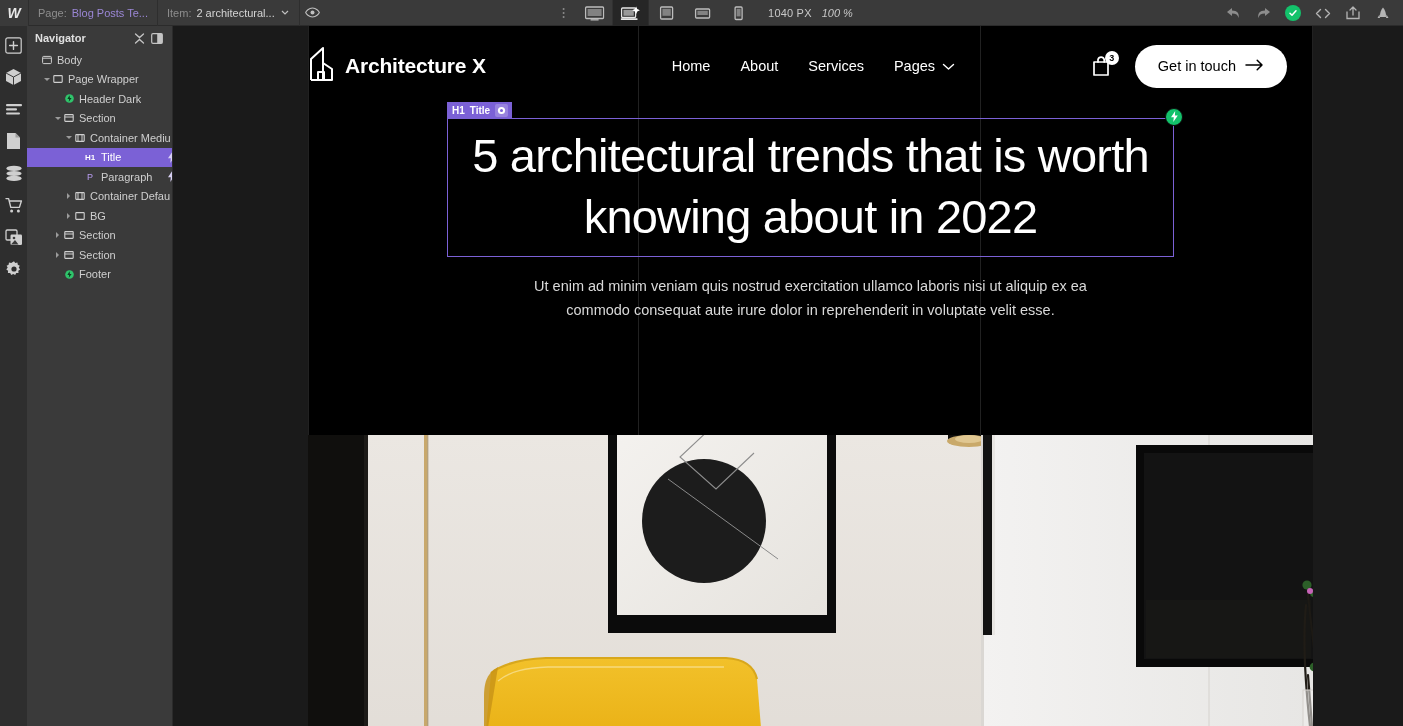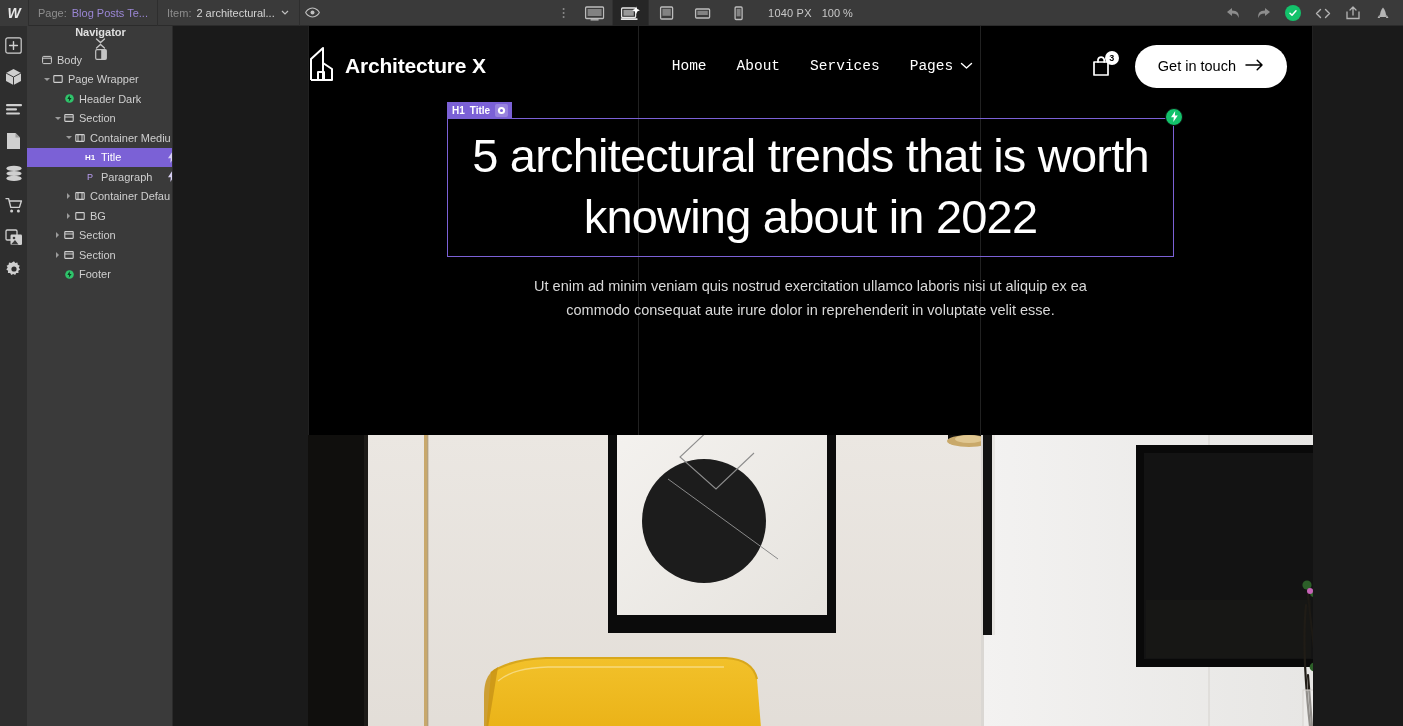--- a/index.html
+++ b/index.html
@@ -41,21 +41,21 @@
   }
   .dots-btn { width: 26px; height: 26px; display:flex;flex-direction:column;
     align-items:center;justify-content:center;gap:2px; }
   .dots-btn i { width:2px;height:2px;background:#8d8d8d;border-radius:50%;display:block; }
   .bp-btn {
     width: 36px; height: 26px;
     display: flex; align-items: center; justify-content: center;
   }
   .bp-btn.active { background: #262626; }
   .size-txt { padding-left: 12px; color: #c8c8c8; letter-spacing: .2px; }
-  .zoom-txt { padding-left: 10px; color: #c8c8c8; }
+  .zoom-txt { padding-left: 10px; color: #c8c8c8; font-style: italic; }
 
   #tb-right {
     position: absolute; right: 0; top: 0; height: 26px;
     display: flex; align-items: center; padding-right: 6px; gap: 2px;
   }
   .tb-icon { width: 28px; height: 26px; display:flex;align-items:center;justify-content:center; }
   .save-ok {
     width: 16px; height: 16px; border-radius: 50%;
     background: #13c26b; display:flex;align-items:center;justify-content:center;
   }
@@ -82,21 +82,20 @@
     background: #3a3a3a;
     border-right: 1px solid #2b2b2b;
     z-index: 25;
     overflow: hidden;
   }
   #nav-head {
     height: 24px; display:flex; align-items:center;
     padding: 0 6px 0 8px;
     color: #e0e0e0; font-size: 11px; font-weight: 600;
     background: #3a3a3a;
-    flex-direction: column;
   }
   #nav-head .spacer { flex: 1; }
   .nav-head-btn { width: 18px; height: 18px; display:flex;align-items:center;justify-content:center; }
 
   .nav-row {
     position: relative;
     height: 19.5px;
     display: flex; align-items: center;
     font-size: 11px; color: #cfcfcf;
     white-space: nowrap;
@@ -141,21 +140,21 @@
   }
 
   
   #site-header {
     position: relative; height: 80px;
     display: flex; align-items: center;
     padding: 0 26px 0 0;
   }
   .brand { display: flex; align-items: center; gap: 11px; padding-left: 0; }
   .brand-name { color: #fff; font-size: 21px; font-weight: 700; letter-spacing: -.2px; }
-  .nav-links { display: flex; align-items: center; gap: 30px; margin-left: 186px; font-family: Liberation Mono, monospace; }
+  .nav-links { display: flex; align-items: center; gap: 30px; margin-left: 186px; }
   .nav-link { color: #fff; font-size: 14.5px; }
   .nav-link.has-chev { display:flex; align-items:center; gap: 7px; }
   .hdr-right { margin-left: auto; display: flex; align-items: center; gap: 20px; }
   .bag-wrap { position: relative; width: 26px; height: 26px; }
   .bag-badge {
     position: absolute; right: -4px; top: -2px;
     width: 14px; height: 14px; border-radius: 50%;
     background: #fff; color: #000; font-size: 9px; font-weight: 700;
     display:flex;align-items:center;justify-content:center;
   }

